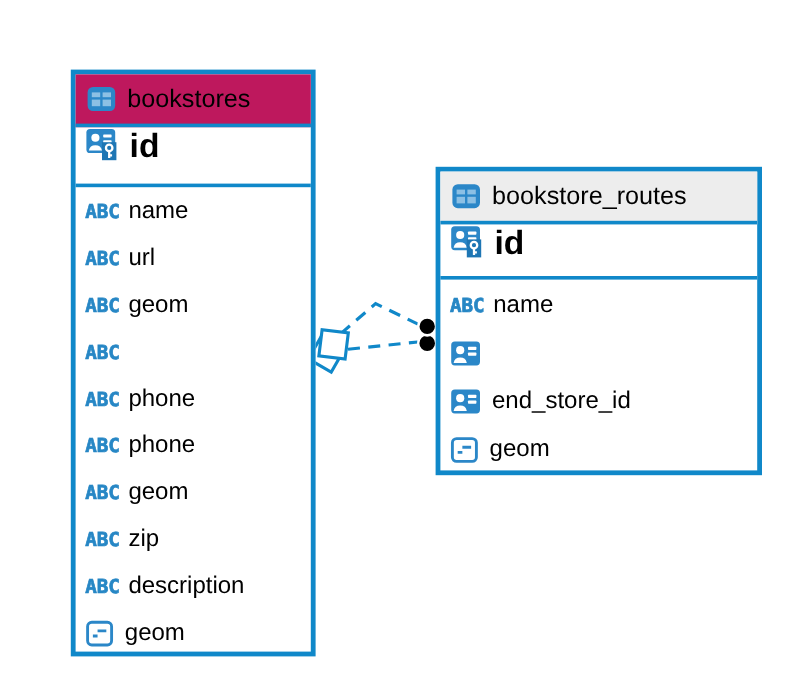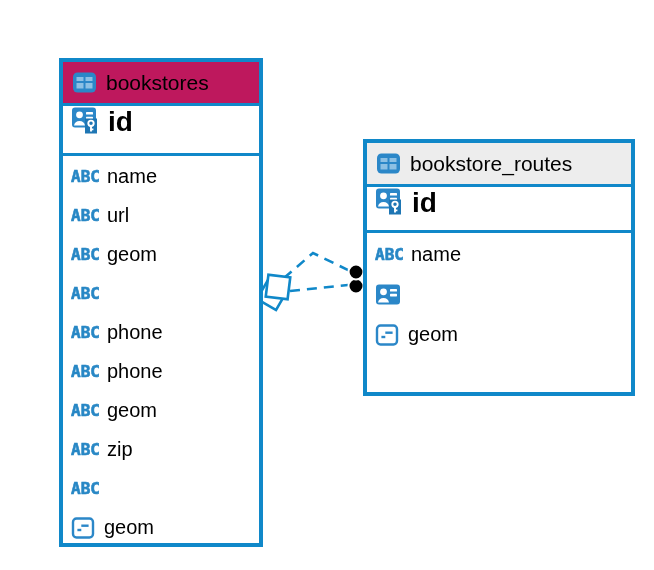--- a/index.html
+++ b/index.html
@@ -135,20 +135,21 @@
     <div class="col-row">
       <span class="abc">ABC</span>
       <span>geom</span>
     </div>
     <div class="col-row">
       <span class="abc">ABC</span>
       <span>zip</span>
     </div>
     <div class="col-row">
       <span class="abc">ABC</span>
+      <span>description</span>
     </div>
     <div class="col-row">
       <svg class="icon" width="24" height="24" viewBox="0 0 24 24">
         <rect x="2" y="2.5" width="20" height="19" rx="3.5" fill="none" stroke="#2B87C8" stroke-width="2.4"></rect>
         <path d="M10.3 9.7 H17.6" stroke="#2B87C8" stroke-width="2.4"></path>
         <path d="M6.4 14 H10.3" stroke="#2B87C8" stroke-width="2.4"></path>
       </svg>
       <span>geom</span>
     </div>
   </div>
@@ -188,20 +189,30 @@
     <div class="col-row">
       <svg class="icon" width="26" height="22" viewBox="0 0 26 22">
         <rect x="1" y="0.5" width="24" height="20" rx="3" fill="#2B87C8"></rect>
         <circle cx="8.5" cy="7.8" r="3.4" fill="#fff"></circle>
         <path d="M3 18.5 a5.6 5.6 0 0 1 11 0 z" fill="#fff"></path>
         <rect x="15" y="5" width="7" height="2.6" rx="0.6" fill="#fff"></rect>
         <rect x="15" y="9.8" width="7" height="2.6" rx="0.6" fill="#fff"></rect>
       </svg>
     </div>
     <div class="col-row">
+      <svg class="icon" width="26" height="22" viewBox="0 0 26 22">
+        <rect x="1" y="0.5" width="24" height="20" rx="3" fill="#2B87C8"></rect>
+        <circle cx="8.5" cy="7.8" r="3.4" fill="#fff"></circle>
+        <path d="M3 18.5 a5.6 5.6 0 0 1 11 0 z" fill="#fff"></path>
+        <rect x="15" y="5" width="7" height="2.6" rx="0.6" fill="#fff"></rect>
+        <rect x="15" y="9.8" width="7" height="2.6" rx="0.6" fill="#fff"></rect>
+      </svg>
+      <span>end_store_id</span>
+    </div>
+    <div class="col-row">
       <svg class="icon" width="24" height="24" viewBox="0 0 24 24">
         <rect x="2" y="2.5" width="20" height="19" rx="3.5" fill="none" stroke="#2B87C8" stroke-width="2.4"></rect>
         <path d="M10.3 9.7 H17.6" stroke="#2B87C8" stroke-width="2.4"></path>
         <path d="M6.4 14 H10.3" stroke="#2B87C8" stroke-width="2.4"></path>
       </svg>
       <span>geom</span>
     </div>
   </div>
 </div>
 

